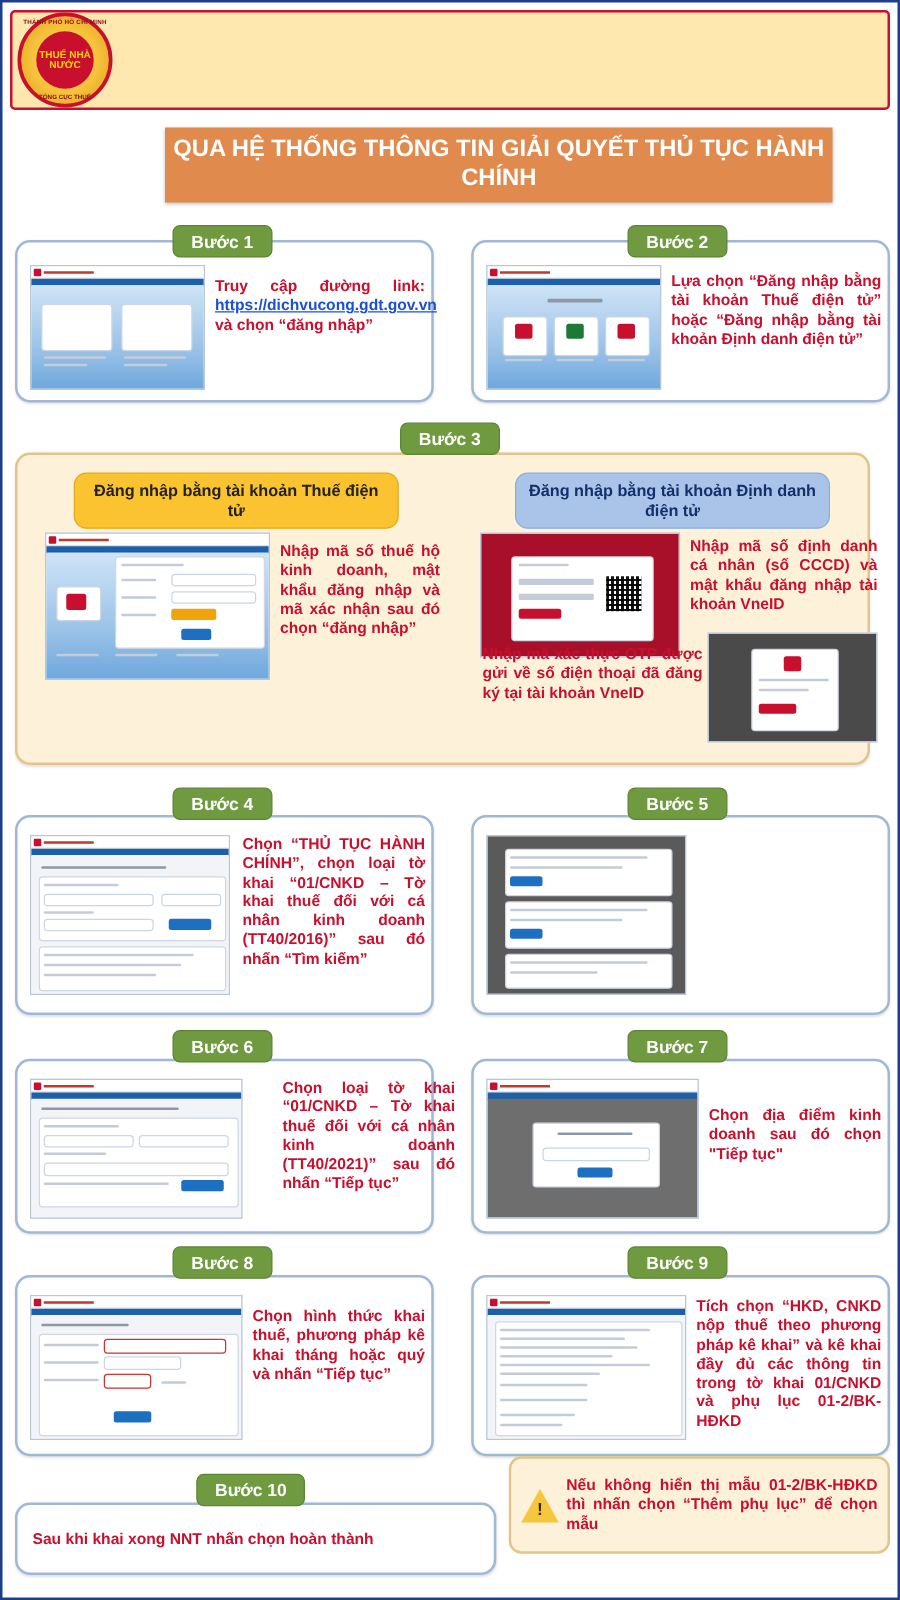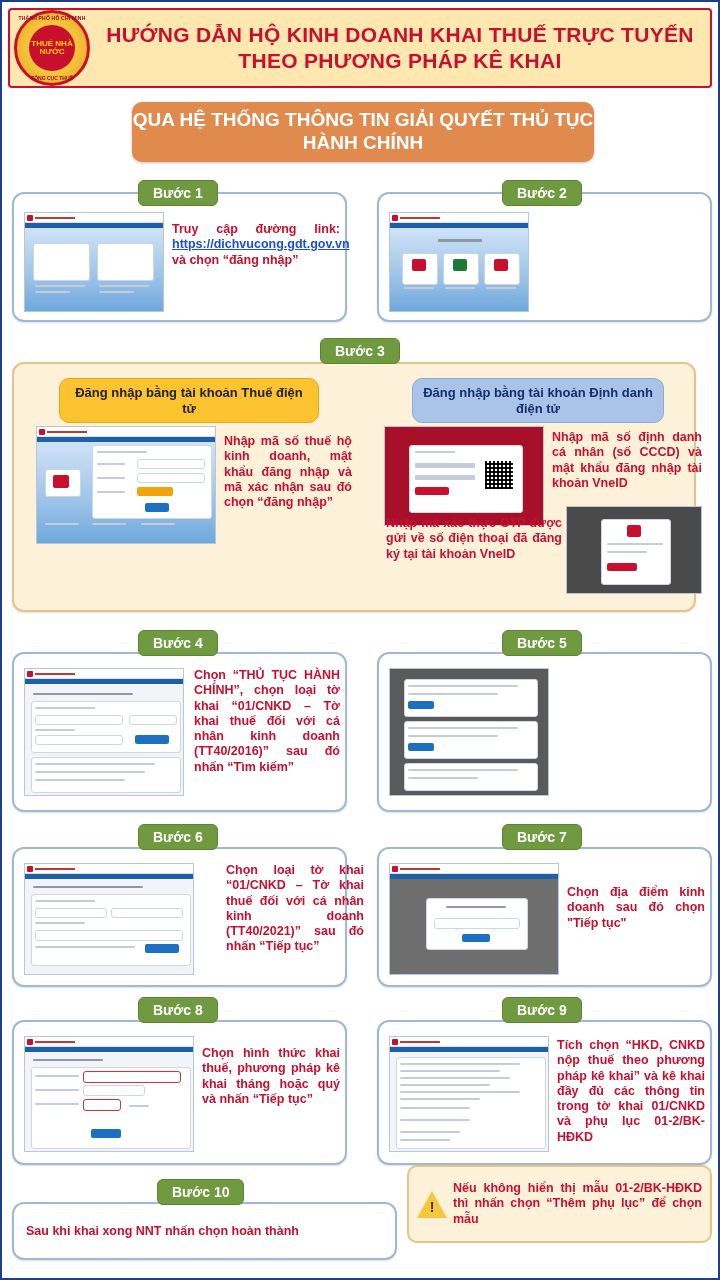--- a/index.html
+++ b/index.html
@@ -47,23 +47,23 @@
     position:absolute;left:0;bottom:2px;width:100%;text-align:center;
     font-size:5px;color:#8a1020;font-weight:bold;
   }
   .header-title{
     flex:1;text-align:center;padding:0 6px;
     color:#c8102e;font-weight:bold;font-size:21px;line-height:1.22;
     letter-spacing:.3px;
   }
   
   .banner{
-    position:absolute;left:130px;top:100px;width:462px;height:60px;
+    position:absolute;left:130px;top:100px;width:534px;height:60px;
     background:#e08a4e;
-    border-radius:10px;
+    border-radius:0;
     display:flex;align-items:center;justify-content:center;
     color:#ffffff;font-weight:bold;font-size:19px;text-align:center;line-height:1.2;
     box-shadow:0 1px 3px rgba(0,0,0,.25);
   }
   
   .card{
     position:absolute;
     background:#ffffff;
     border:2px solid #9fb8d8;
     border-radius:12px;
@@ -166,21 +166,20 @@
 <body>
 
 <div class="page">
 
   <div class="header">
     <div class="emblem">
       <div class="ring-text">THÀNH PHỐ HỒ CHÍ MINH</div>
       <div class="inner">THUẾ NHÀ NƯỚC</div>
       <div class="ring-text-b">TỔNG CỤC THUẾ</div>
     </div>
-    <div class="header-title">HƯỚNG DẪN HỘ KINH DOANH KHAI THUẾ TRỰC TUYẾN THEO PHƯƠNG PHÁP KÊ KHAI</div>
   </div>
 
   <div class="banner">QUA HỆ THỐNG THÔNG TIN GIẢI QUYẾT THỦ TỤC HÀNH CHÍNH</div>
 
   <div class="card" style="left:10px;top:190px;width:335px;height:130px;">
     <div class="shot" style="left:10px;top:18px;width:140px;height:100px;">
       <div class="bar">
           <div class="logo"></div>
           <div class="ln"></div>
         </div>
@@ -211,20 +210,21 @@
       <div class="tile" style="left:12px;top:40px;width:34px;height:30px;"></div>
       <div class="tile" style="left:53px;top:40px;width:34px;height:30px;"></div>
       <div class="tile" style="left:94px;top:40px;width:34px;height:30px;"></div>
       <div class="redbox" style="position:absolute;left:22px;top:46px;width:14px;height:12px;border-radius:2px;"></div>
       <div class="redbox" style="position:absolute;left:63px;top:46px;width:14px;height:12px;border-radius:2px;background:#1d7a34;"></div>
       <div class="redbox" style="position:absolute;left:104px;top:46px;width:14px;height:12px;border-radius:2px;"></div>
       <div class="line" style="left:14px;top:74px;width:30px;"></div>
       <div class="line" style="left:55px;top:74px;width:30px;"></div>
       <div class="line" style="left:96px;top:74px;width:30px;"></div>
     </div>
+    <div class="txt" style="left:158px;top:24px;width:168px;">Lựa chọn “Đăng nhập bằng tài khoản Thuế điện tử” hoặc “Đăng nhập bằng tài khoản Định danh điện tử”</div>
   </div>
   <div class="step-tag" style="left:500px;top:178px;">Bước 2</div>
 
   <div class="card big" style="left:10px;top:360px;width:684px;height:250px;">
 
     <div class="subtag yellow" style="left:45px;top:14px;width:260px;">Đăng nhập bằng tài khoản Thuế điện tử</div>
     <div class="shot" style="left:22px;top:62px;width:180px;height:118px;">
       <div class="bar">
           <div class="logo"></div>
           <div class="ln"></div>

